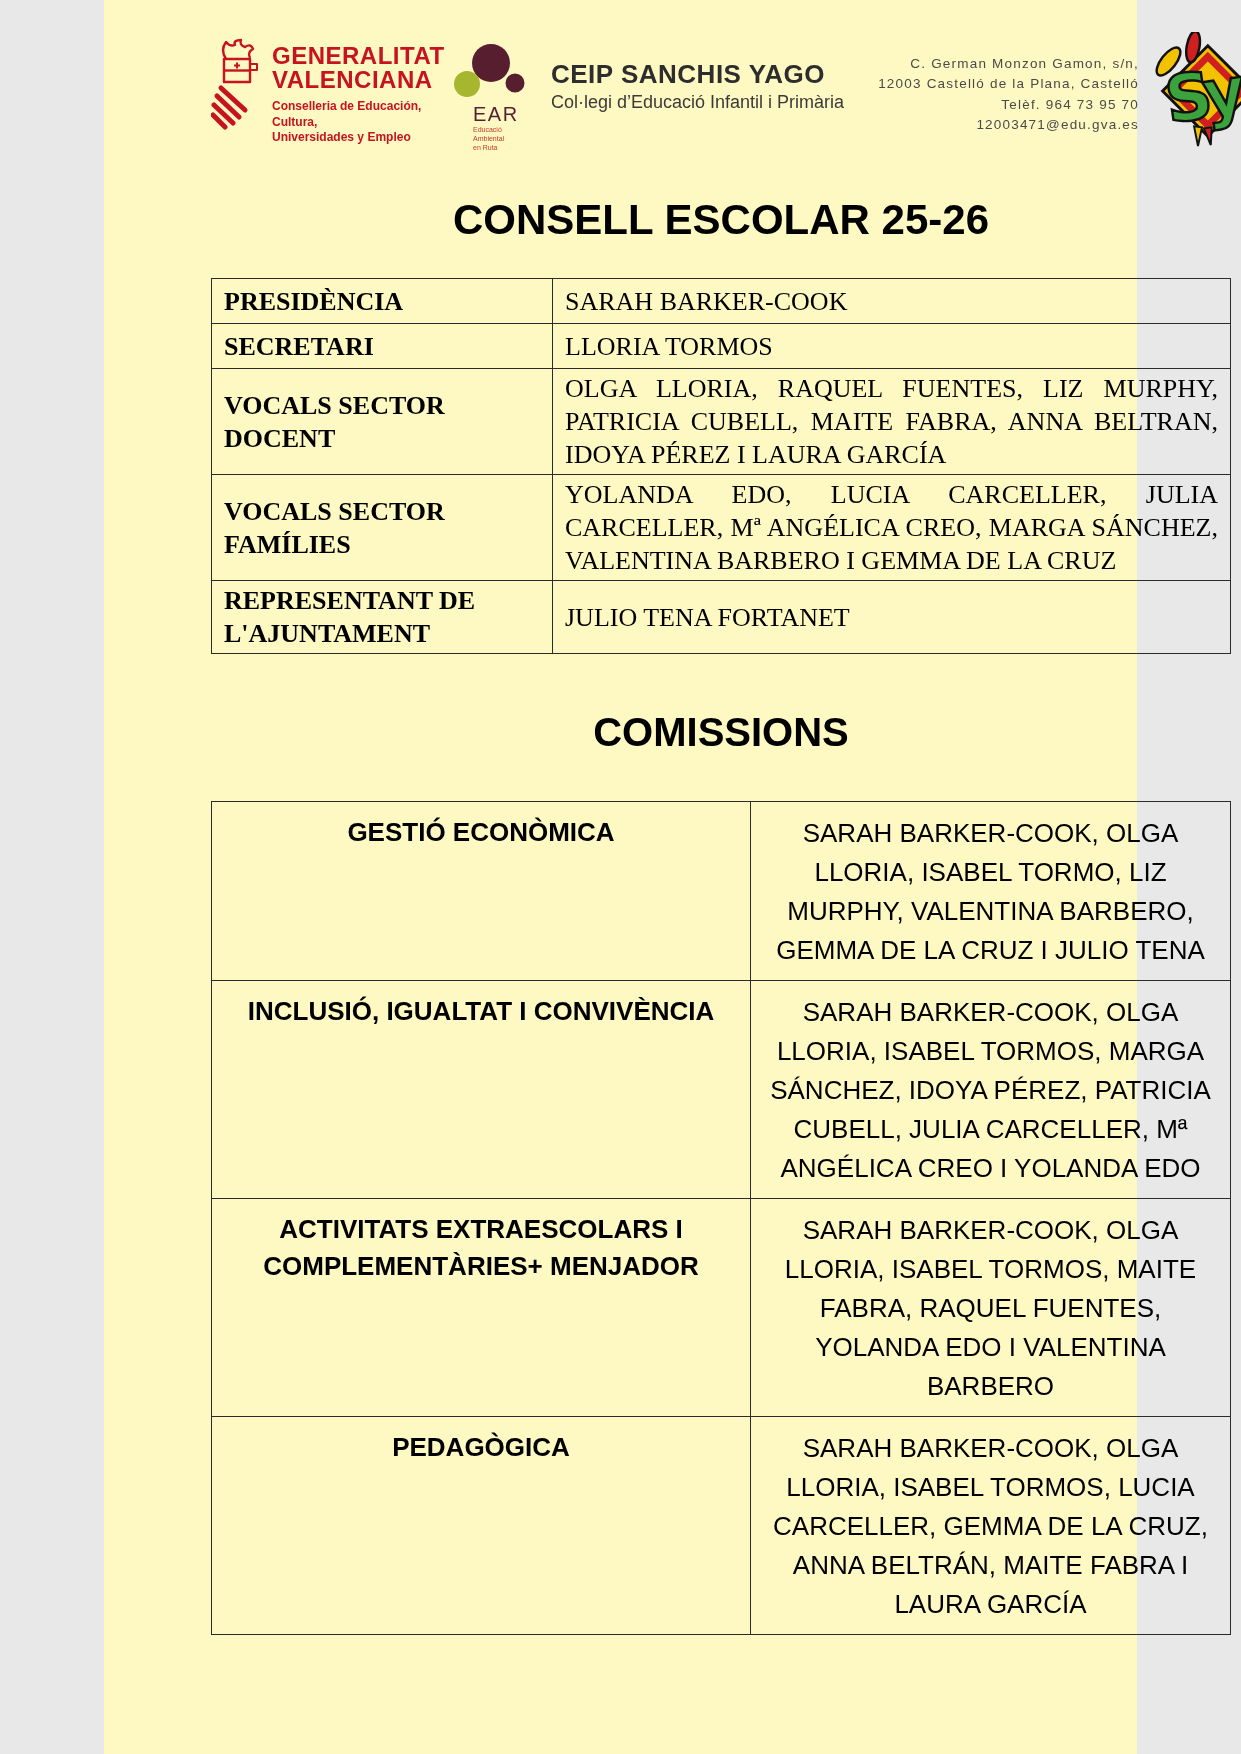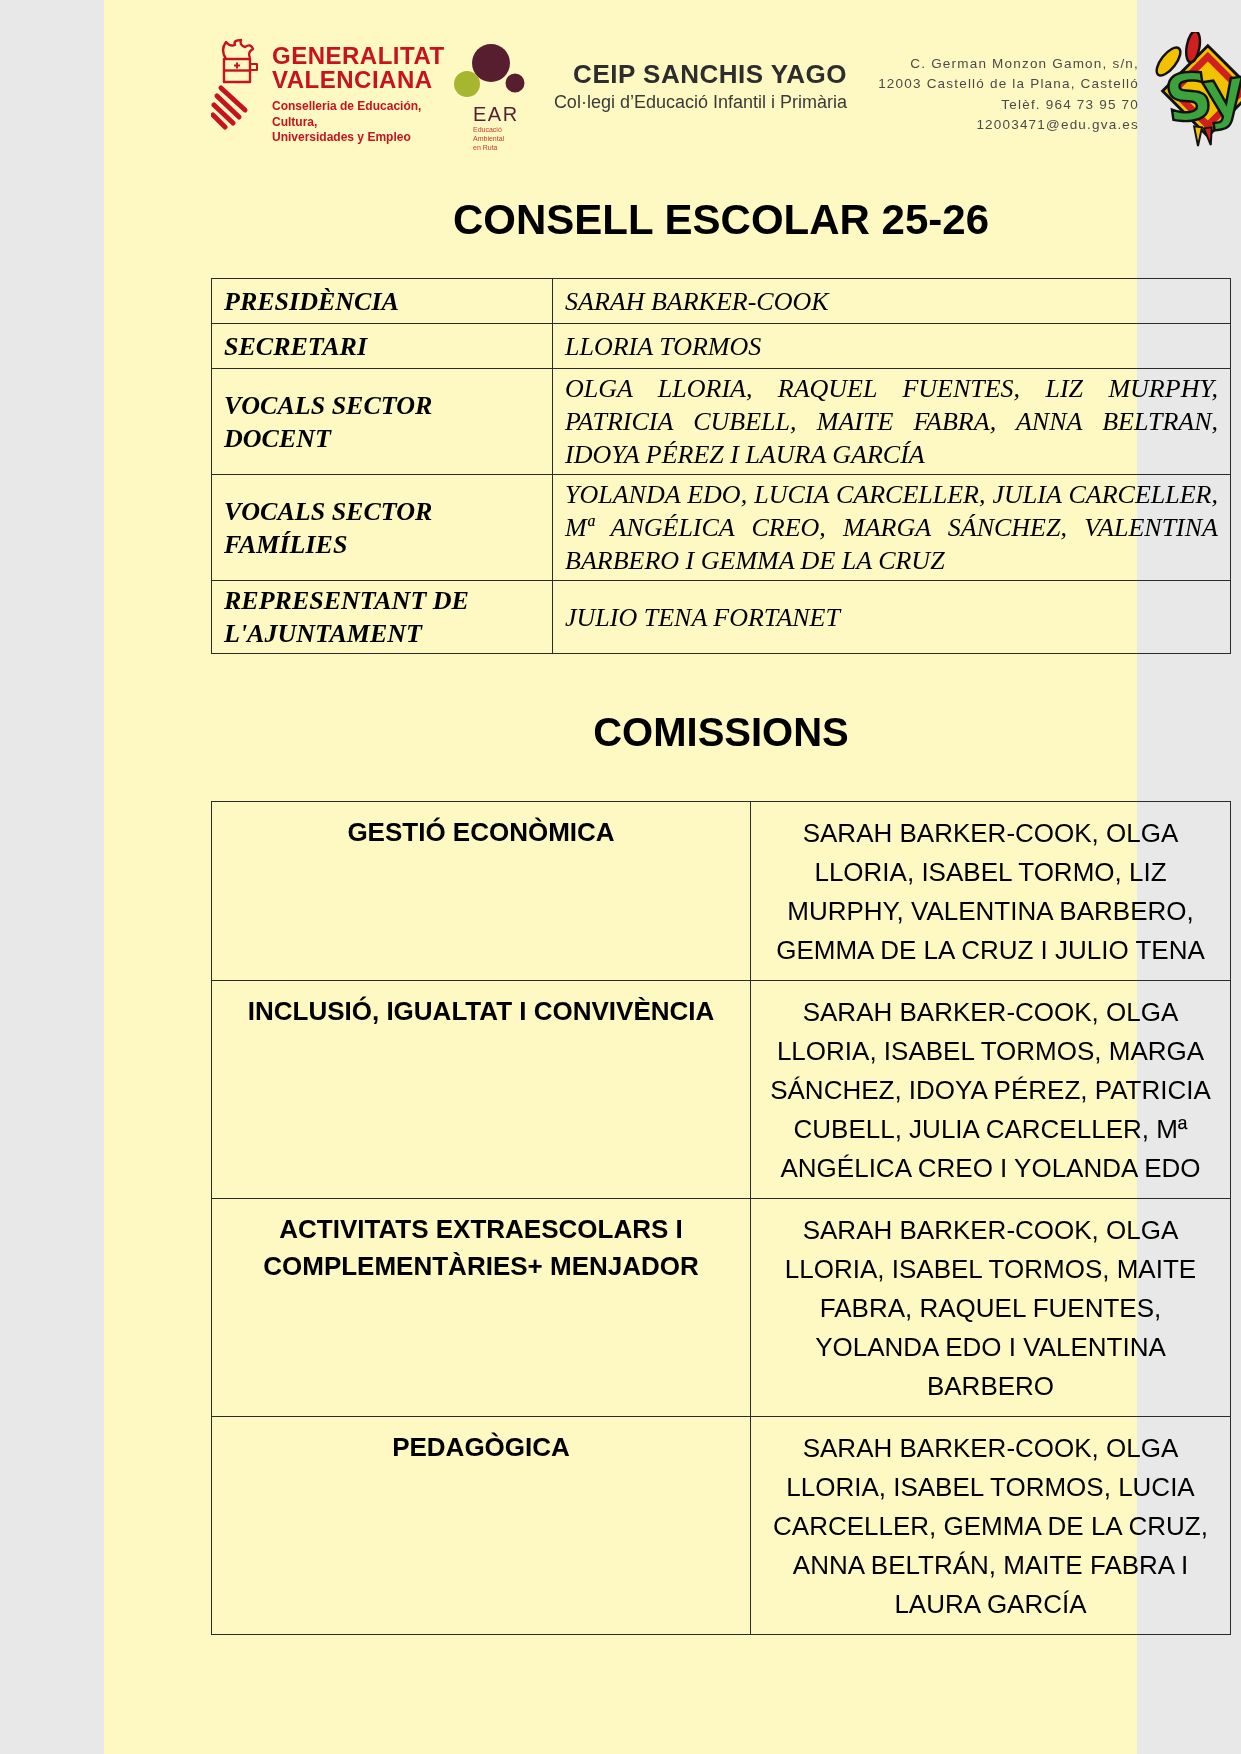--- a/index.html
+++ b/index.html
@@ -11,34 +11,34 @@
   
   .header{display:flex;align-items:flex-start;width:1020px;}
   .gv-block{display:flex;gap:9px;width:222px;flex:none;}
   .gv-emblem{flex:none;margin-top:2px;}
   .gv-text{padding-top:8px;}
   .gv-name{color:#c6131f;font-weight:bold;font-size:24px;line-height:0.98;letter-spacing:0.5px;}
   .gv-dept{color:#c6131f;font-weight:bold;font-size:12px;line-height:1.3;margin-top:8px;}
   .ear-block{width:104px;flex:none;margin-left:14px;margin-top:8px;}
   .ear-acronym{color:#571e30;font-weight:normal;font-size:20px;letter-spacing:1.5px;line-height:1;margin-top:2px;margin-left:26px;}
   .ear-tagline{color:#c43a28;font-size:7px;line-height:1.25;margin-left:26px;margin-top:2px;}
-  .school-block{width:296px;flex:none;text-align:right;margin-top:24px;}
+  .school-block{width:296px;flex:none;text-align:left;margin-top:24px;}
   .school-name{font-size:26px;font-weight:bold;color:#2d2d2d;letter-spacing:0.5px;line-height:1.1;}
   .school-sub{font-size:18px;color:#3a3a3a;margin-top:3px;}
   .contact-block{width:288px;flex:none;text-align:right;margin-top:18px;margin-left:4px;
     font-size:13.5px;color:#4a4a4a;letter-spacing:1.2px;line-height:1.5;}
   .sy-block{flex:none;margin-left:0px;margin-top:-4px;}
   
   .main-title{margin:44px 0 0;text-align:center;font-size:42px;font-weight:bold;
     letter-spacing:0;color:#000;width:1020px;}
   .section-title{margin:56px 0 8px;text-align:center;font-size:40px;font-weight:bold;color:#000;width:1020px;}
   
   table{border-collapse:collapse;table-layout:fixed;}
   .council-table{width:1020px;margin-top:34px;
-    font-family:"Liberation Serif","DejaVu Serif",serif;font-size:26px;font-style:italic;}
+    font-family:"Liberation Serif","DejaVu Serif",serif;font-size:26px;}
   .council-table td{border:1.5px solid #2b2b2b;padding:3px 12px;vertical-align:middle;line-height:1.27;}
   .council-table td.lbl{width:316px;font-weight:bold;}
   .council-table td.val{text-align:justify;}
   .council-table tr.slim td{height:38px;}
   
   .commissions-table{width:1020px;margin-top:46px;font-size:26px;}
   .commissions-table td{border:1.5px solid #2b2b2b;padding:12px 14px 10px;vertical-align:top;
     text-align:center;line-height:1.5;}
   .commissions-table td.cname{width:510px;font-weight:bold;line-height:1.42;text-align:center;}
   .commissions-table tr{height:170px;}

